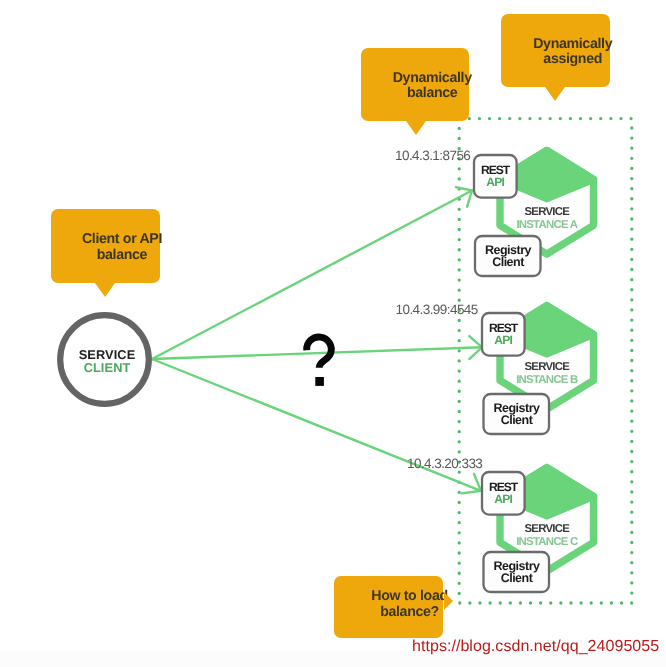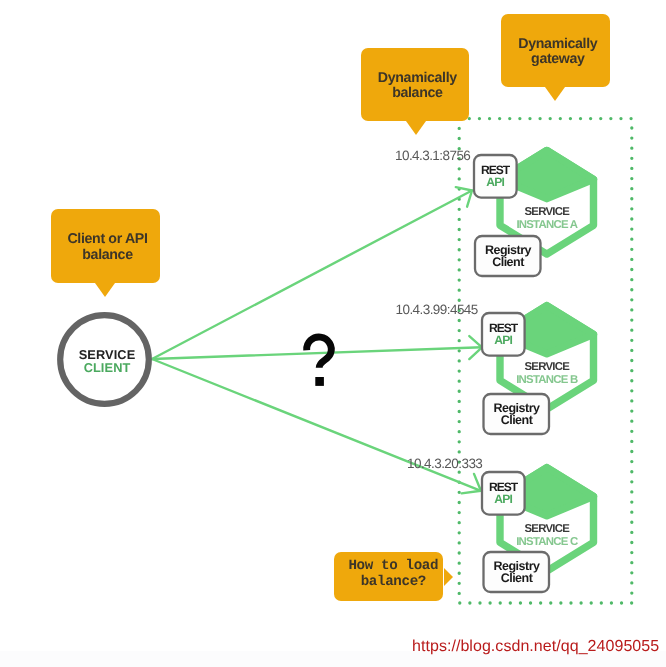--- a/index.html
+++ b/index.html
@@ -7,21 +7,21 @@
   * { -webkit-font-smoothing:antialiased; text-rendering:geometricPrecision; }
   body {
     width:666px; height:667px; background:#ffffff; overflow:hidden;
     font-family:"Liberation Sans", sans-serif; position:relative;
   }
   #stage { position:absolute; left:0; top:0; width:666px; height:667px; }
   #scene { position:absolute; left:0; top:0; }
   .footer-bar { position:absolute; left:0; top:651px; width:666px; height:16px; background:#fcfcfd; }
   .callout {
     position:absolute; background:#efa80c; border-radius:7px;
-    display:flex; align-items:center; justify-content:center;
+    display:flex; align-items:center; justify-content:flex-end;
   }
   .callout-text { text-align:center; line-height:15.6px; color:#3d3528;
     font-size:14.2px; font-weight:bold; letter-spacing:-0.35px; }
   .callout-text span { display:block; white-space:nowrap; }
   .tail-down {
     position:absolute; bottom:-14px; width:0; height:0;
     border-left:10.1px solid transparent; border-right:10.1px solid transparent;
     border-top:14px solid #efa80c;
   }
   .tail-right {
@@ -129,25 +129,25 @@
 <div class="callout" style="left:360.5px;top:47.8px;width:108.7px;height:72.8px;">
 <div class="callout-text" style="transform:translate(2.5px,1.6px);">
         <span>Dynamically</span>
         <span>balance</span>
       </div>
 <div class="tail-down" style="left:45px;"></div>
 </div>
 <div class="callout" style="left:501px;top:14px;width:108.7px;height:72.8px;">
 <div class="callout-text" style="transform:translate(2.5px,1.6px);">
         <span>Dynamically</span>
-        <span>gateway</span>
+        <span>assigned</span>
       </div>
 <div class="tail-down" style="left:44.1px;"></div>
 </div>
-<div class="callout" style="left:334px;top:552px;width:109px;height:49px;font-family:Liberation Mono, monospace;">
+<div class="callout" style="left:334px;top:576px;width:109px;height:62px;">
 <div class="callout-text" style="transform:translate(4.8px,-2px);">
         <span>How to load</span>
         <span>balance?</span>
       </div>
 <div class="tail-right" style="top:16px;"></div>
 </div>
 <div class="footer-bar"></div>
 <div class="watermark">https://blog.csdn.net/qq_24095055</div>
 </div>
 

